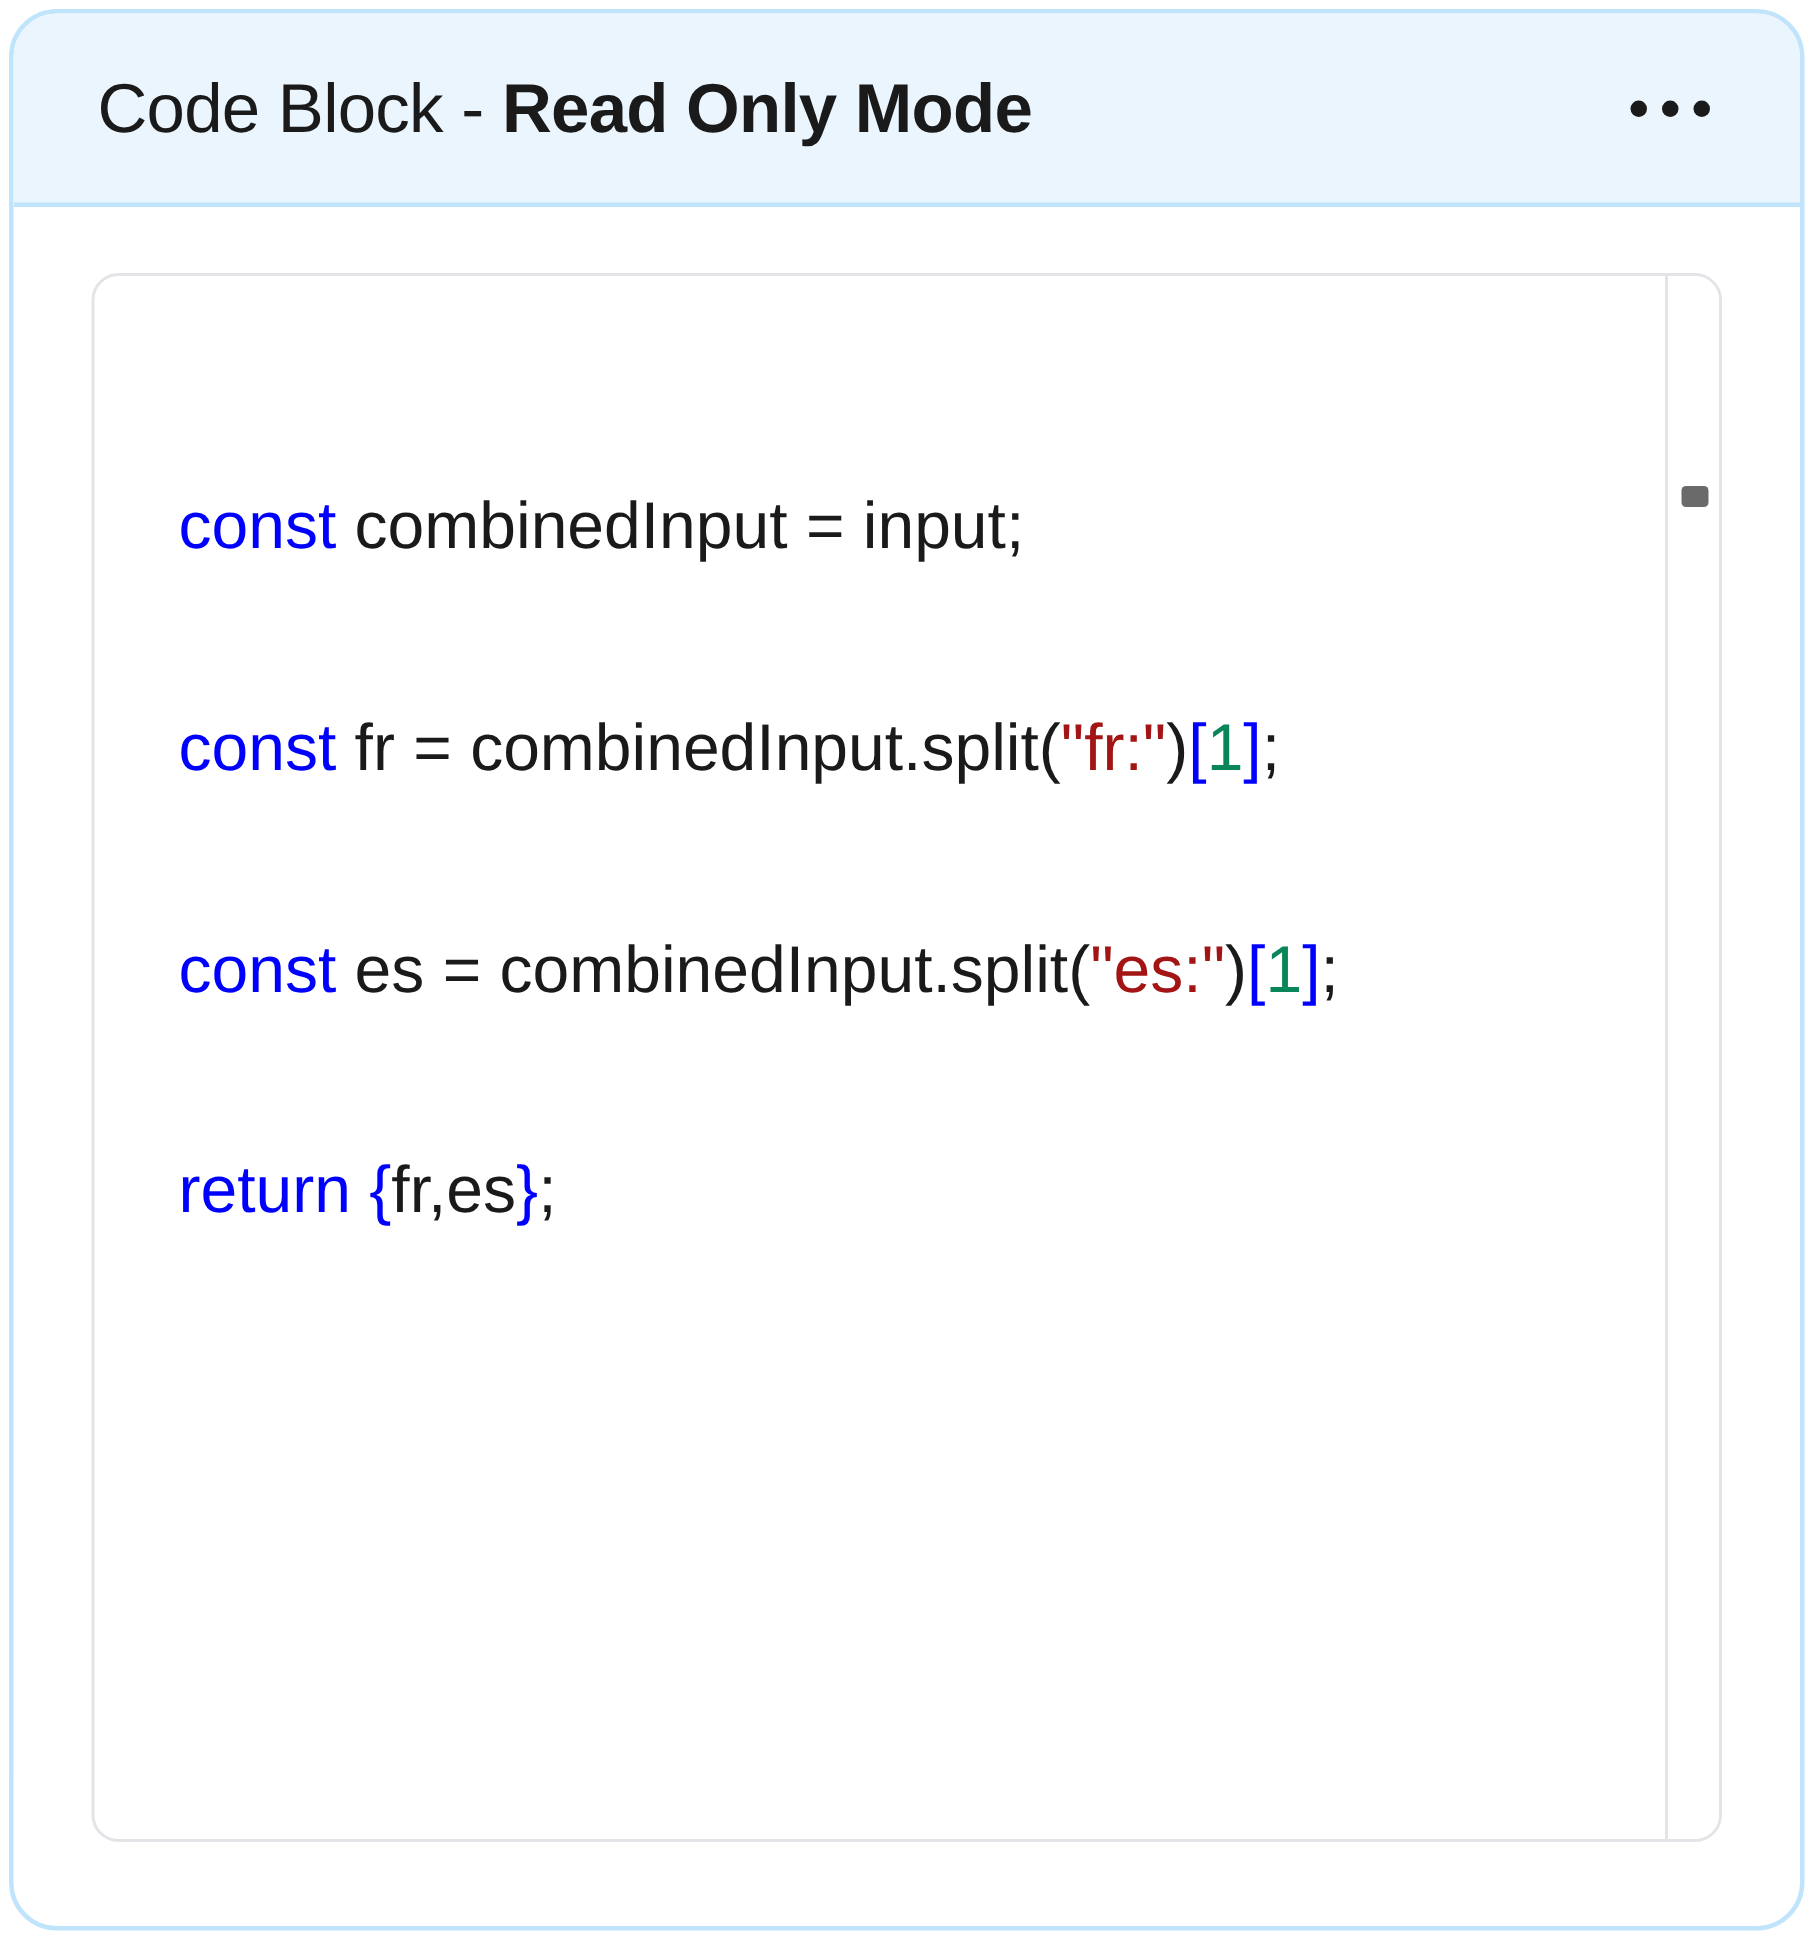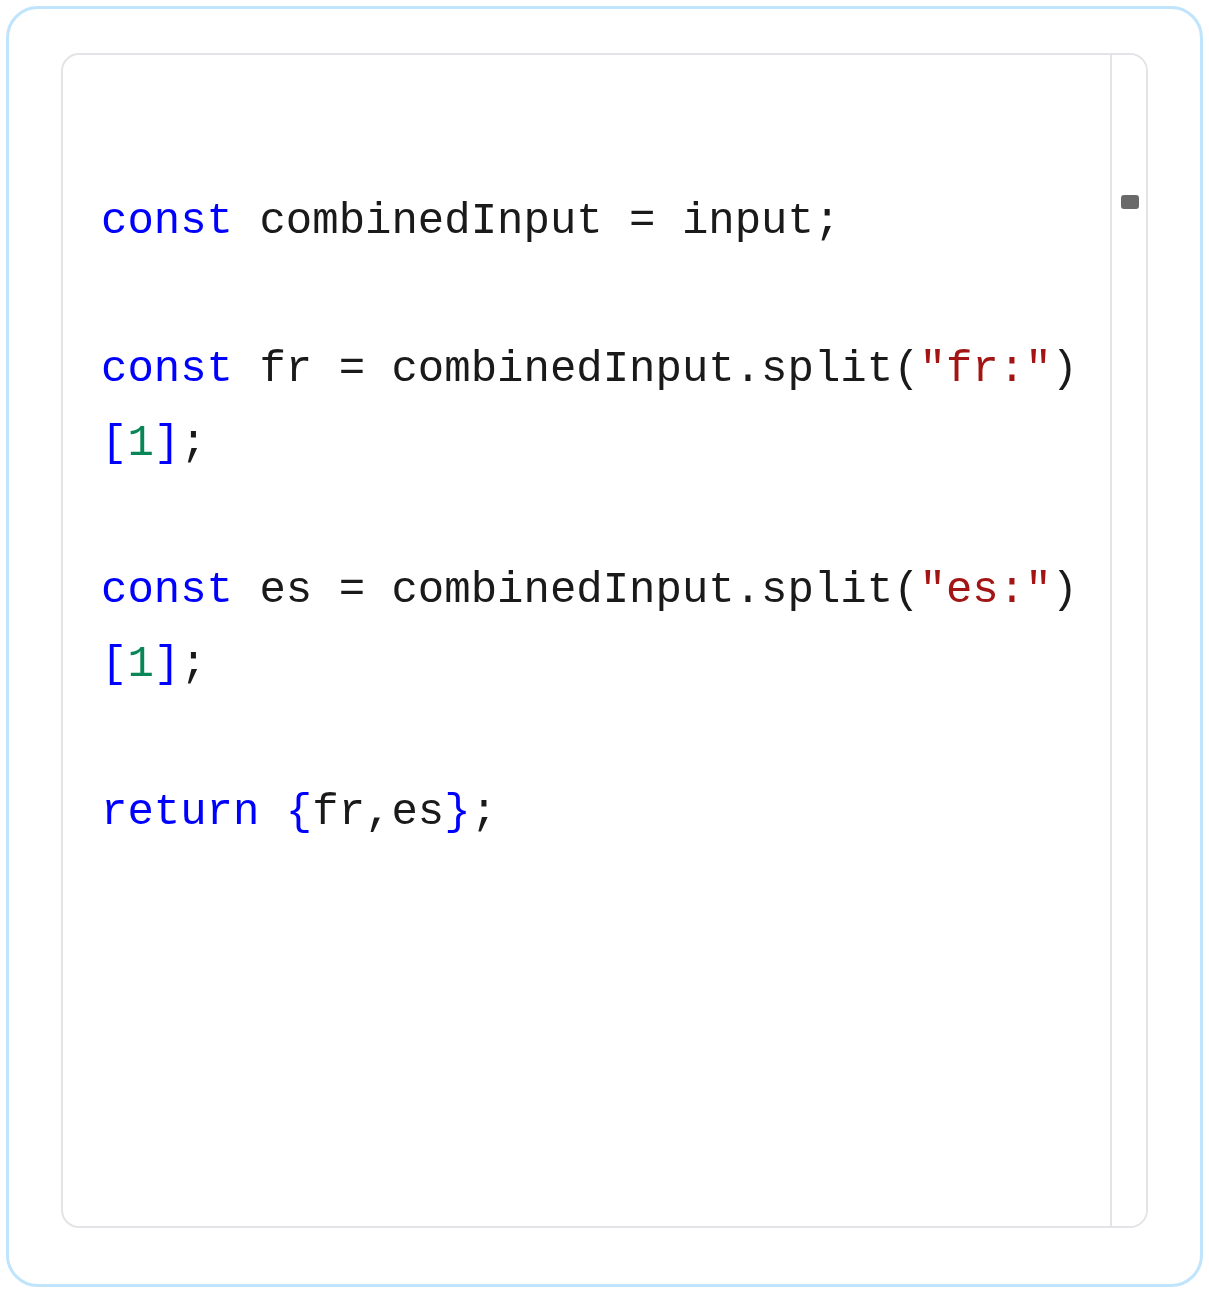--- a/index.html
+++ b/index.html
@@ -60,22 +60,22 @@
   .code-box {
     flex: 1;
     border: 2px solid #e2e4e8;
     border-radius: 18px;
     display: flex;
     position: relative;
     overflow: hidden;
   }
   .code-content {
     flex: 1;
-    padding: 56px 28px 24px 38px;
-    font-family: Liberation Mono, monospace;
+    padding: 56px 28px 24px 56px;
+    font-family: Liberation Sans, sans-serif;
     font-size: 44px;
     line-height: 1.68;
     white-space: pre-wrap;
     word-break: break-word;
     color: #1a1a1a;
   }
   .scroll-track {
     width: 36px;
     position: relative;
     background: #fff;
@@ -95,20 +95,30 @@
   .tk-str { color: #a31515; }
   .tk-num { color: #098658; }
   .tk-punc-blue { color: #0000ff; }
   
 </style>
 </head>
 <body>
 
 <div class="card">
 
+  <div class="header">
+    <div class="title">
+      <span>Code Block - </span><span class="bold">Read Only Mode</span>
+    </div>
+    <div class="more-btn" aria-label="More options">
+      <span class="dot"></span>
+      <span class="dot"></span>
+      <span class="dot"></span>
+    </div>
+  </div>
 
   <div class="body">
     <div class="code-box">
       <div class="code-content" id="code-content"><span>
 </span><span class="tk-kw">const</span><span> combinedInput = input;</span><span>
 
 </span><span class="tk-kw">const</span><span> fr = combinedInput.split</span><span>(</span><span class="tk-str">"fr:"</span><span>)</span><span class="tk-punc-blue">[</span><span class="tk-num">1</span><span class="tk-punc-blue">]</span><span>;</span><span>
 
 </span><span class="tk-kw">const</span><span> es = combinedInput.split</span><span>(</span><span class="tk-str">"es:"</span><span>)</span><span class="tk-punc-blue">[</span><span class="tk-num">1</span><span class="tk-punc-blue">]</span><span>;</span><span>
 

